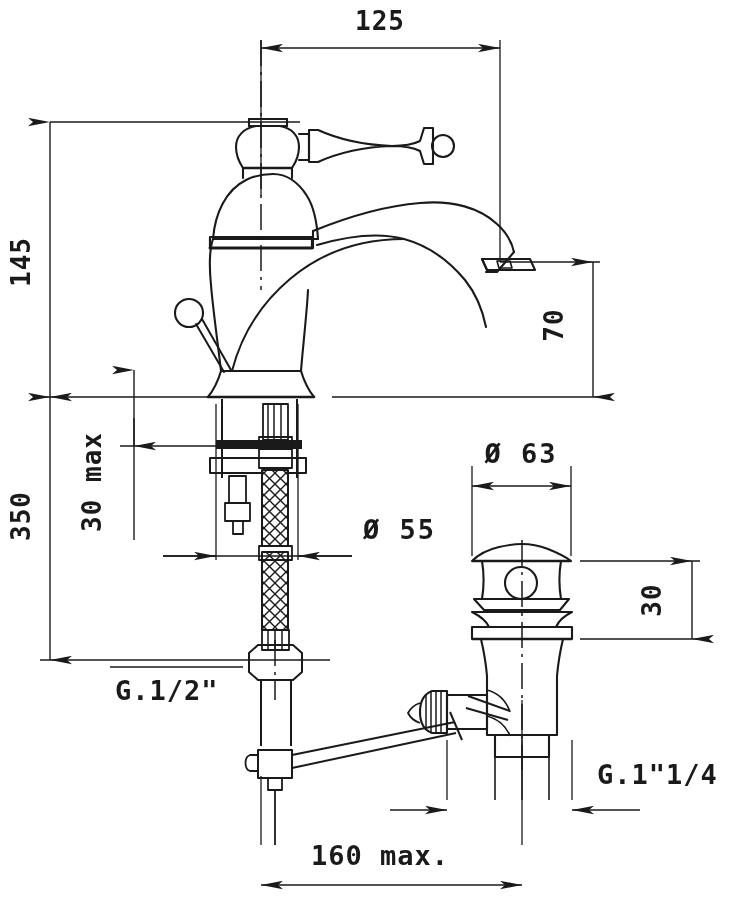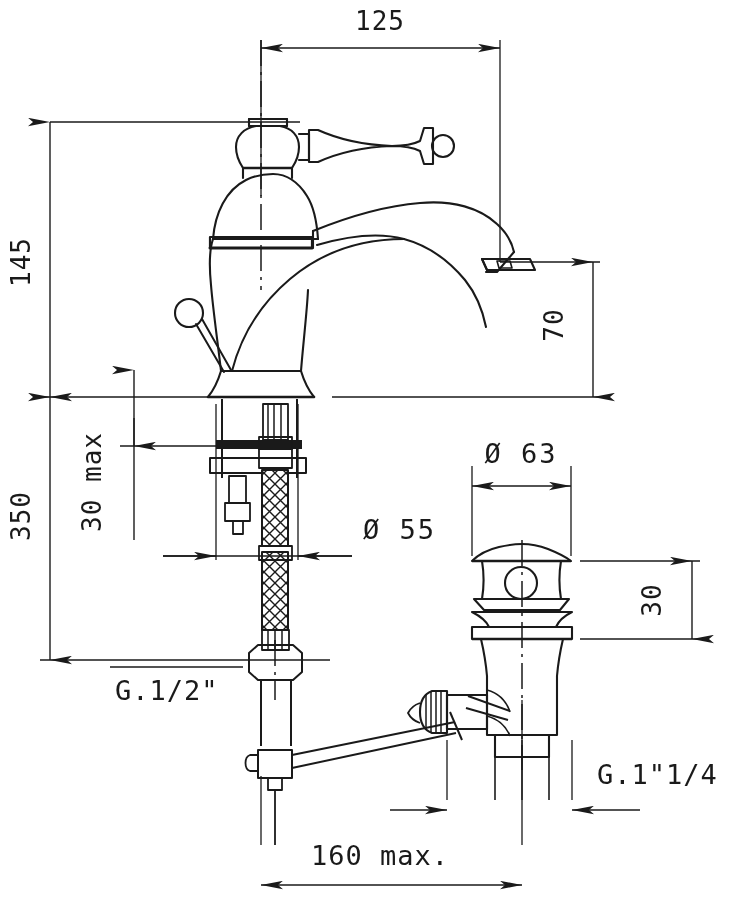--- a/index.html
+++ b/index.html
@@ -10,20 +10,21 @@
   }
   body {
     font-family: "DejaVu Sans Mono", monospace;
   }
   #sheet {
     position: relative;
     width: 730px;
     height: 899px;
     background: #bef264;
     overflow: hidden;
+    font-weight: bold;
   }
   #sheet svg {
     display: block;
   }
   text {
     font-family: "DejaVu Sans Mono", monospace;
     fill: #1a1a1a;
   }
 </style>
 </head>

